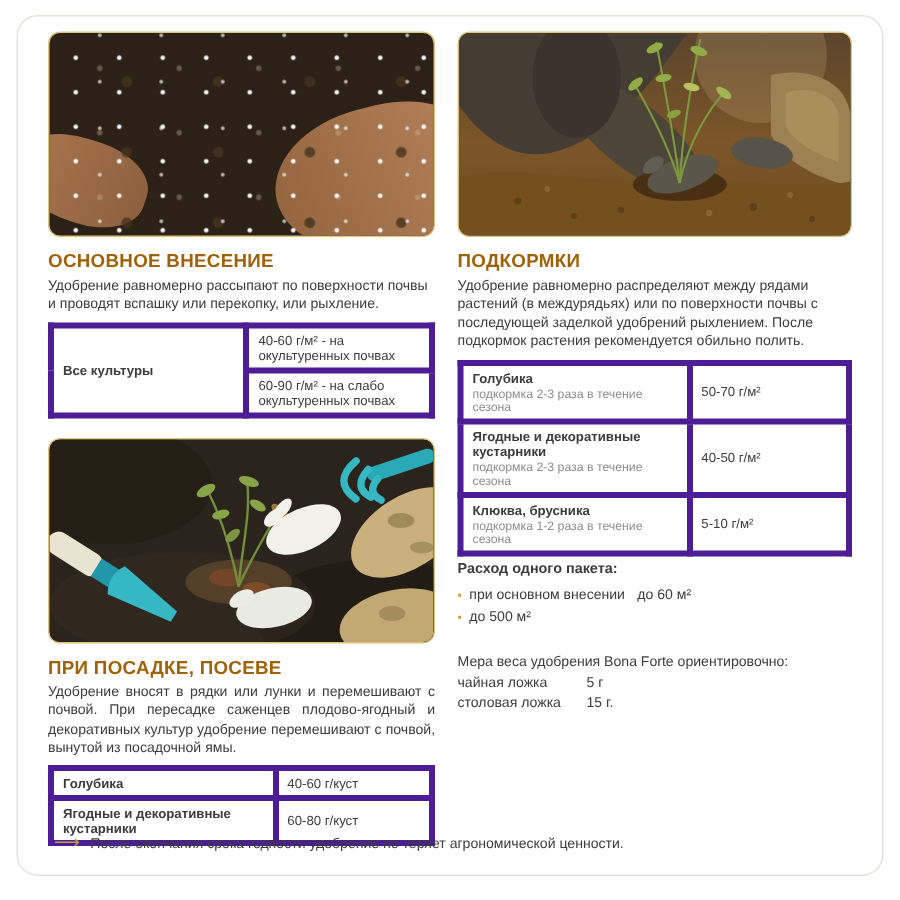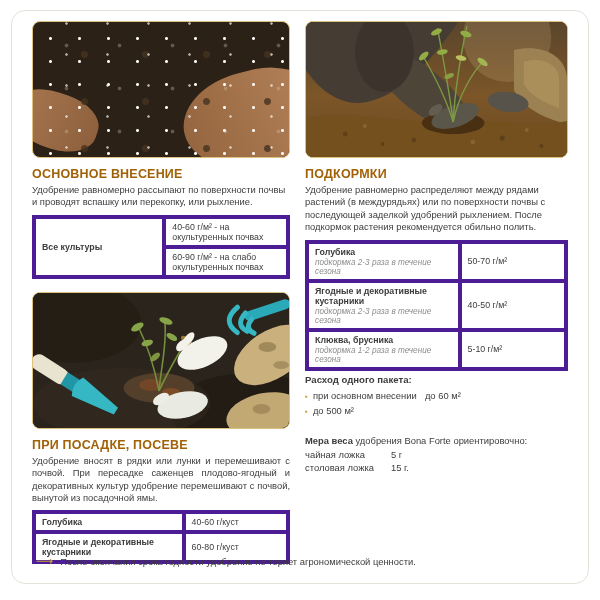--- a/index.html
+++ b/index.html
@@ -15,21 +15,21 @@
   .cols{display:flex;gap:15px;padding:10px 20px 0 20px;}
   .col-l{width:261px;}
   .col-r{width:266px;}
   .photo{height:135px;border:1px solid #dcc27e;border-radius:8px;overflow:hidden;position:relative;background:#2c2117;}
   h2.sec{color:#a16207;font-size:12.5px;font-weight:bold;margin:9px 0 3px;letter-spacing:.2px;}
   p.body{font-size:9.4px;line-height:1.32;margin:0 0 6px;}
   p.just{text-align:justify;}
   table.tbl{width:100%;border-collapse:collapse;font-size:8.8px;table-layout:fixed;}
   table.tbl td{border:4px solid #4c1d95;padding:3px 6px;vertical-align:middle;}
   .cname{font-weight:bold;}
-  .cnote{display:block;font-weight:normal;color:#8d8d8d;font-size:8.2px;margin-top:1px;font-style:italic;}
+  .cnote{display:block;font-weight:normal;color:#8d8d8d;font-size:8.2px;margin-top:1px;}
   .wname{width:60%;}
   .wval{width:40%;}
   .basicL{width:45%;}
   
   .pkg{font-weight:bold;font-size:9.6px;margin:3px 0 4px;}
   .brow{display:flex;font-size:9.4px;line-height:1.55;}
   .bullet{color:#c6a13b;font-size:8px;margin-right:5px;line-height:1.9;}
   .blabel{width:112px;}
   .measure{font-size:9.4px;margin-top:15px;line-height:1.45;}
   .srow{display:flex;font-size:9.4px;line-height:1.45;}
@@ -231,21 +231,21 @@
         <span class="bullet">▪</span>
         <span class="blabel">при основном внесении</span>
         <span>до 60 м²</span>
       </div>
       <div class="brow">
         <span class="bullet">▪</span>
         <span>до 500 м²</span>
       </div>
 
       <div class="measure">
-        <span style="font-weight:bold;">Мера веса</span><span> удобрения Bona Forte ориентировочно:</span>
+        <span style="font-weight:normal;">Мера веса</span><span> удобрения Bona Forte ориентировочно:</span>
       </div>
       <div class="srow">
         <span class="slabel">чайная ложка</span>
         <span>5 г</span>
       </div>
       <div class="srow">
         <span class="slabel">столовая ложка</span>
         <span>15 г.</span>
       </div>
     </div>

